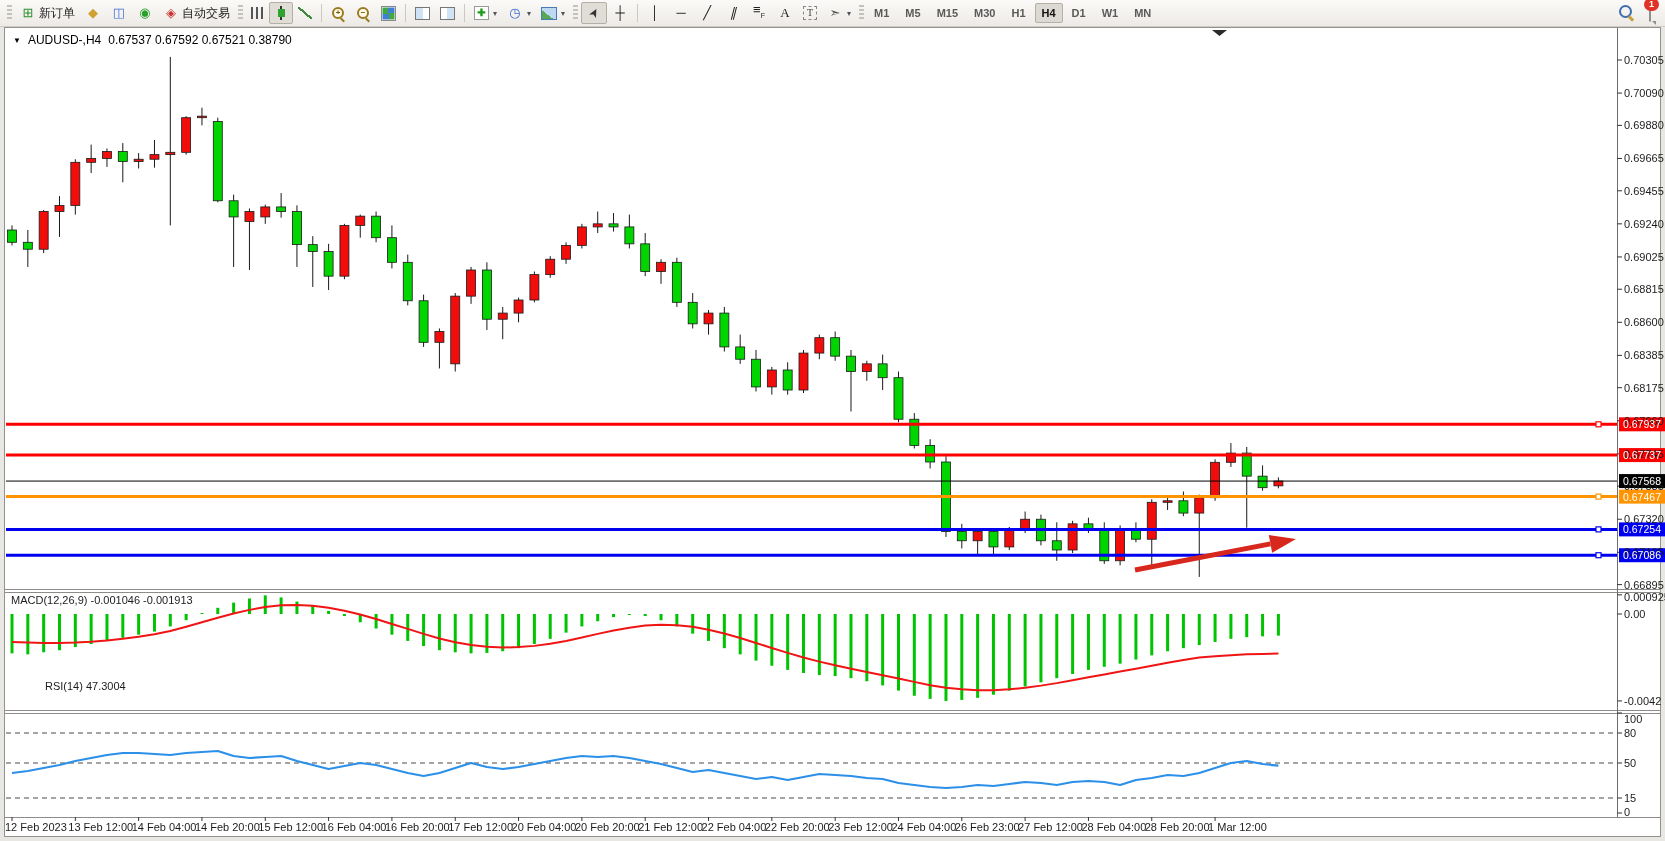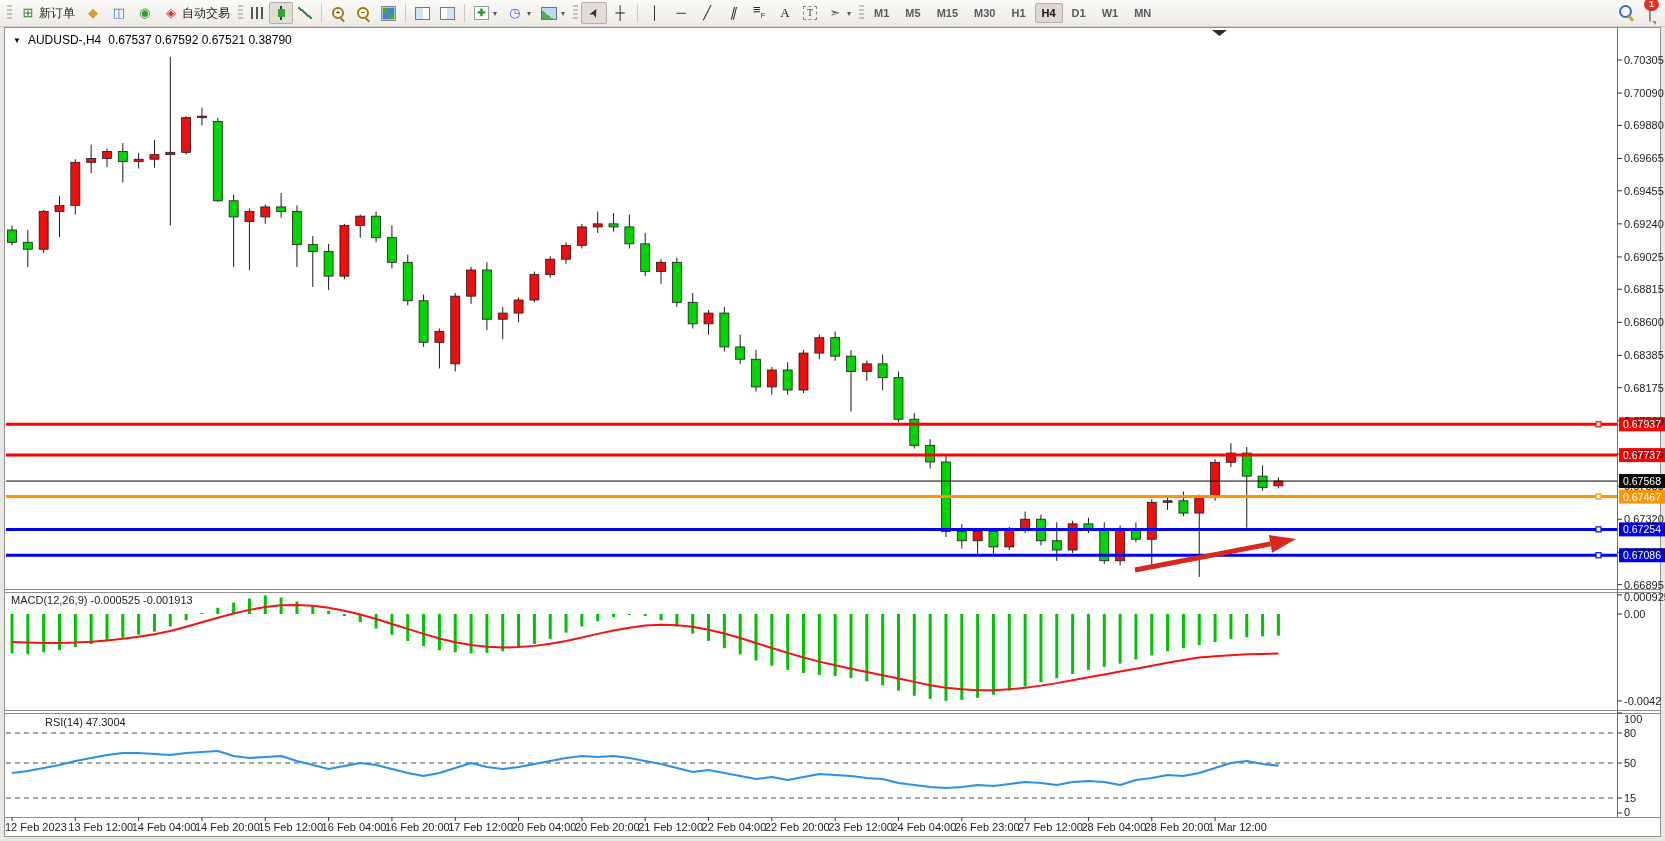--- a/index.html
+++ b/index.html
@@ -575,16 +575,16 @@
       <text x="1144.76" y="831" font-family="&quot;Liberation Sans&quot;,sans-serif" font-size="11" fill="#1c1c1c" text-anchor="start">28 Feb 20:00</text>
       <text x="1208.08" y="831" font-family="&quot;Liberation Sans&quot;,sans-serif" font-size="11" fill="#1c1c1c" text-anchor="start">1 Mar 12:00</text>
       <polygon points="1212,30 1227,30 1219.5,36" fill="#2b2b2b"></polygon>
     </svg>
 
   <div class="chart-title">
     <span class="tri">▼</span>
     <span>AUDUSD-,H4</span>
     <span>0.67537 0.67592 0.67521 0.38790</span>
   </div>
-  <div class="ind-label" style="left:11px;top:594px;">MACD(12,26,9) -0.000525 -0.001913</div>
-  <div class="ind-label" style="left:11px;top:716px;padding-left:34px;">RSI(14) 47.3004</div>
+  <div class="ind-label" style="left:11px;top:594px;">MACD(12,26,9) -0.001046 -0.001913</div>
+  <div class="ind-label" style="left:11px;top:680px;padding-left:34px;">RSI(14) 47.3004</div>
 
 </div>
 
 </body></html>

